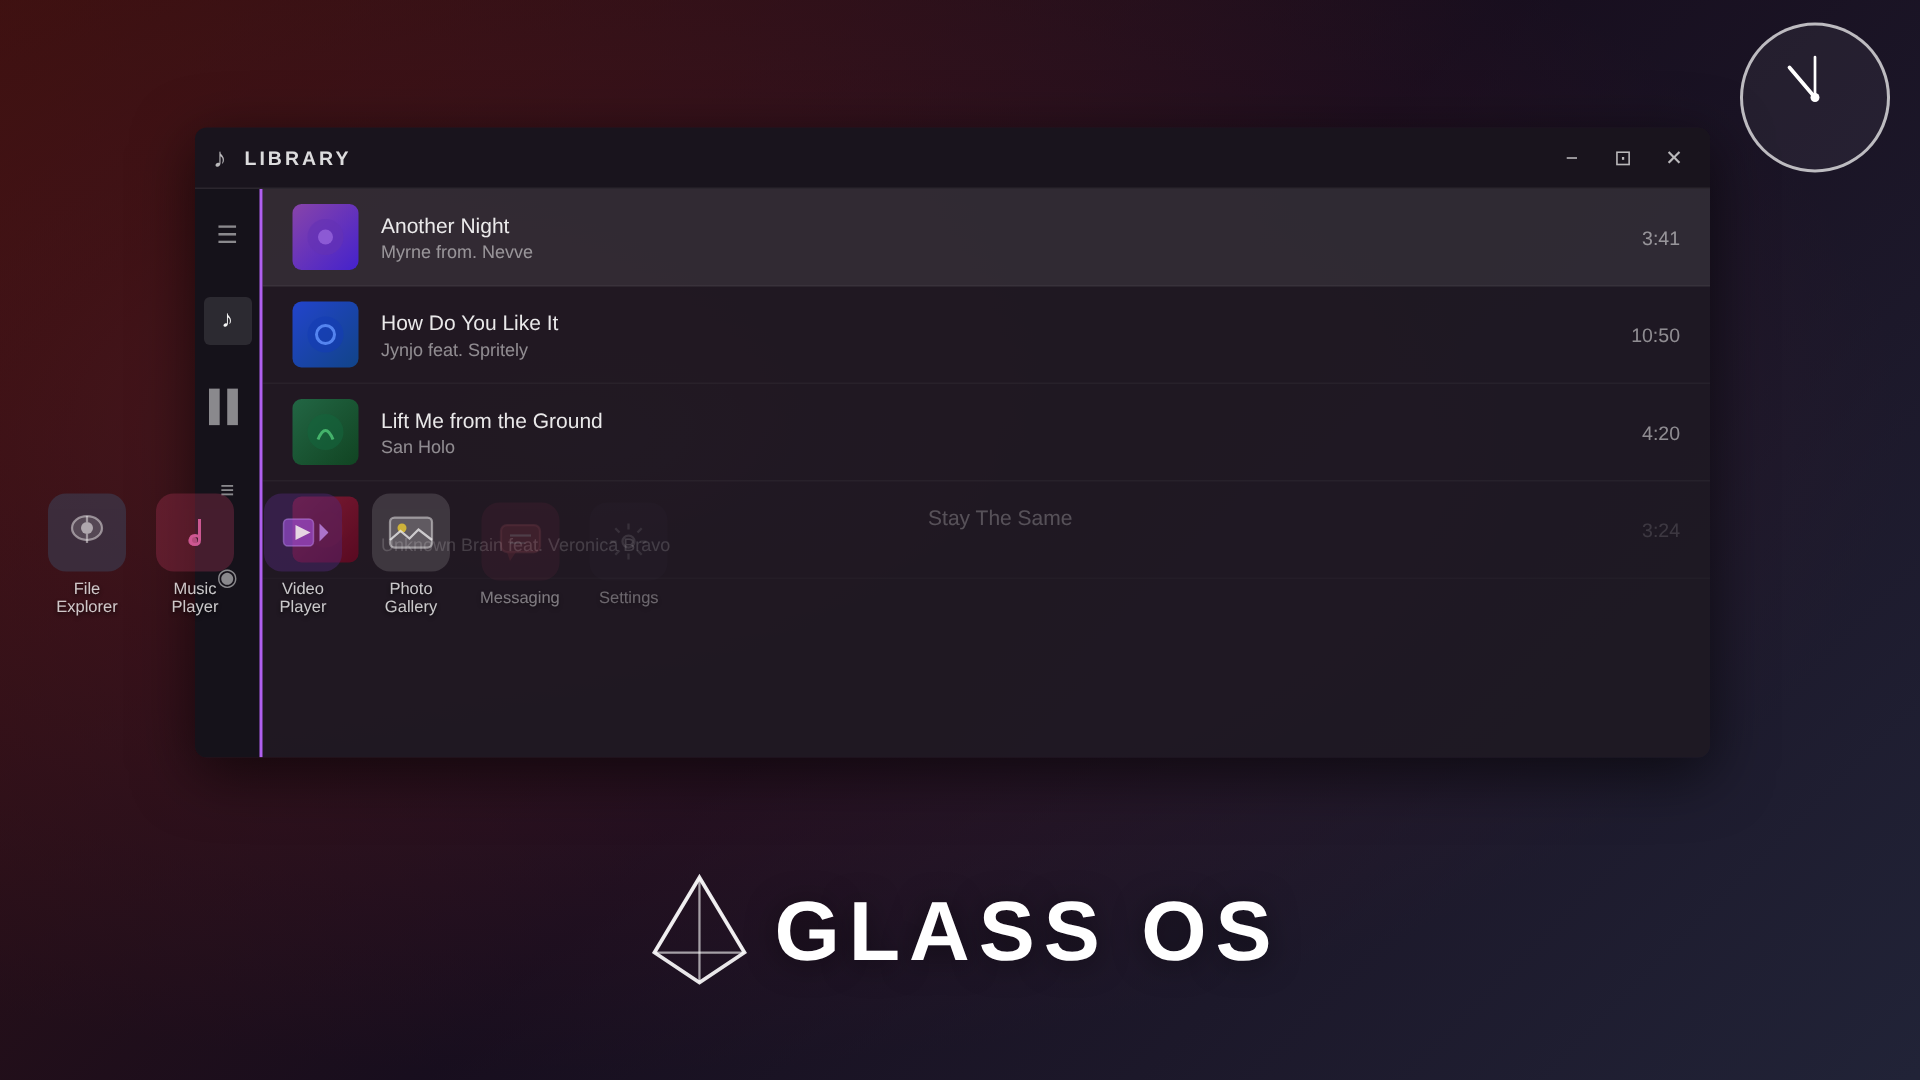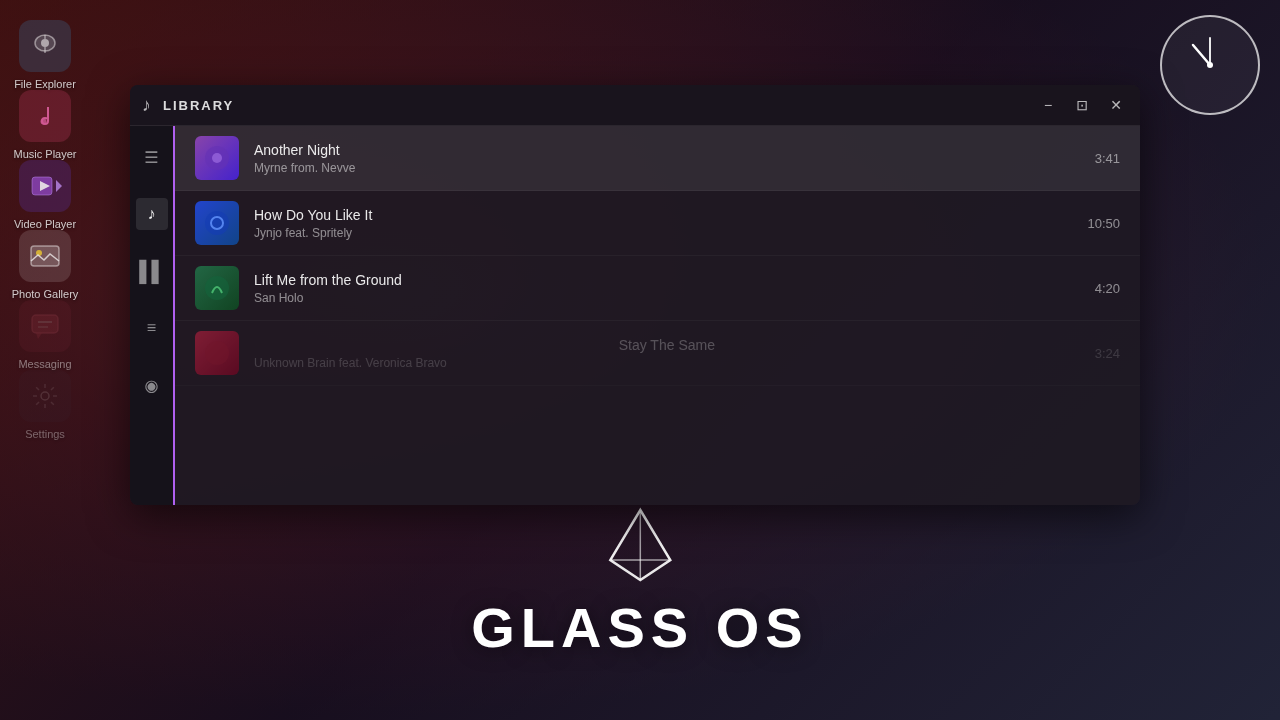--- a/index.html
+++ b/index.html
@@ -30,24 +30,25 @@
     }
 
     
     .sidebar {
       position: absolute;
       left: 0;
       top: 0;
       width: 90px;
       height: 100%;
       display: flex;
-      flex-direction: column;
       align-items: center;
       padding-top: 20px;
+      gap: 20px;
       z-index: 10;
+      padding-left: 32px;
     }
 
     .sidebar-item {
       display: flex;
       flex-direction: column;
       align-items: center;
       gap: 6px;
       cursor: pointer;
       opacity: 0.9;
     }
@@ -269,21 +270,21 @@
 
     .track-duration.dimmed { color: rgba(255,255,255,0.25); }
 
     
     .branding {
       position: absolute;
       bottom: 60px;
       left: 50%;
       transform: translateX(-50%);
       display: flex;
-      flex-direction: column;
+      flex-direction: row;
       align-items: center;
       gap: 10px;
       z-index: 3;
     }
 
     .branding-logo {
       width: 80px;
       height: 80px;
     }
 

